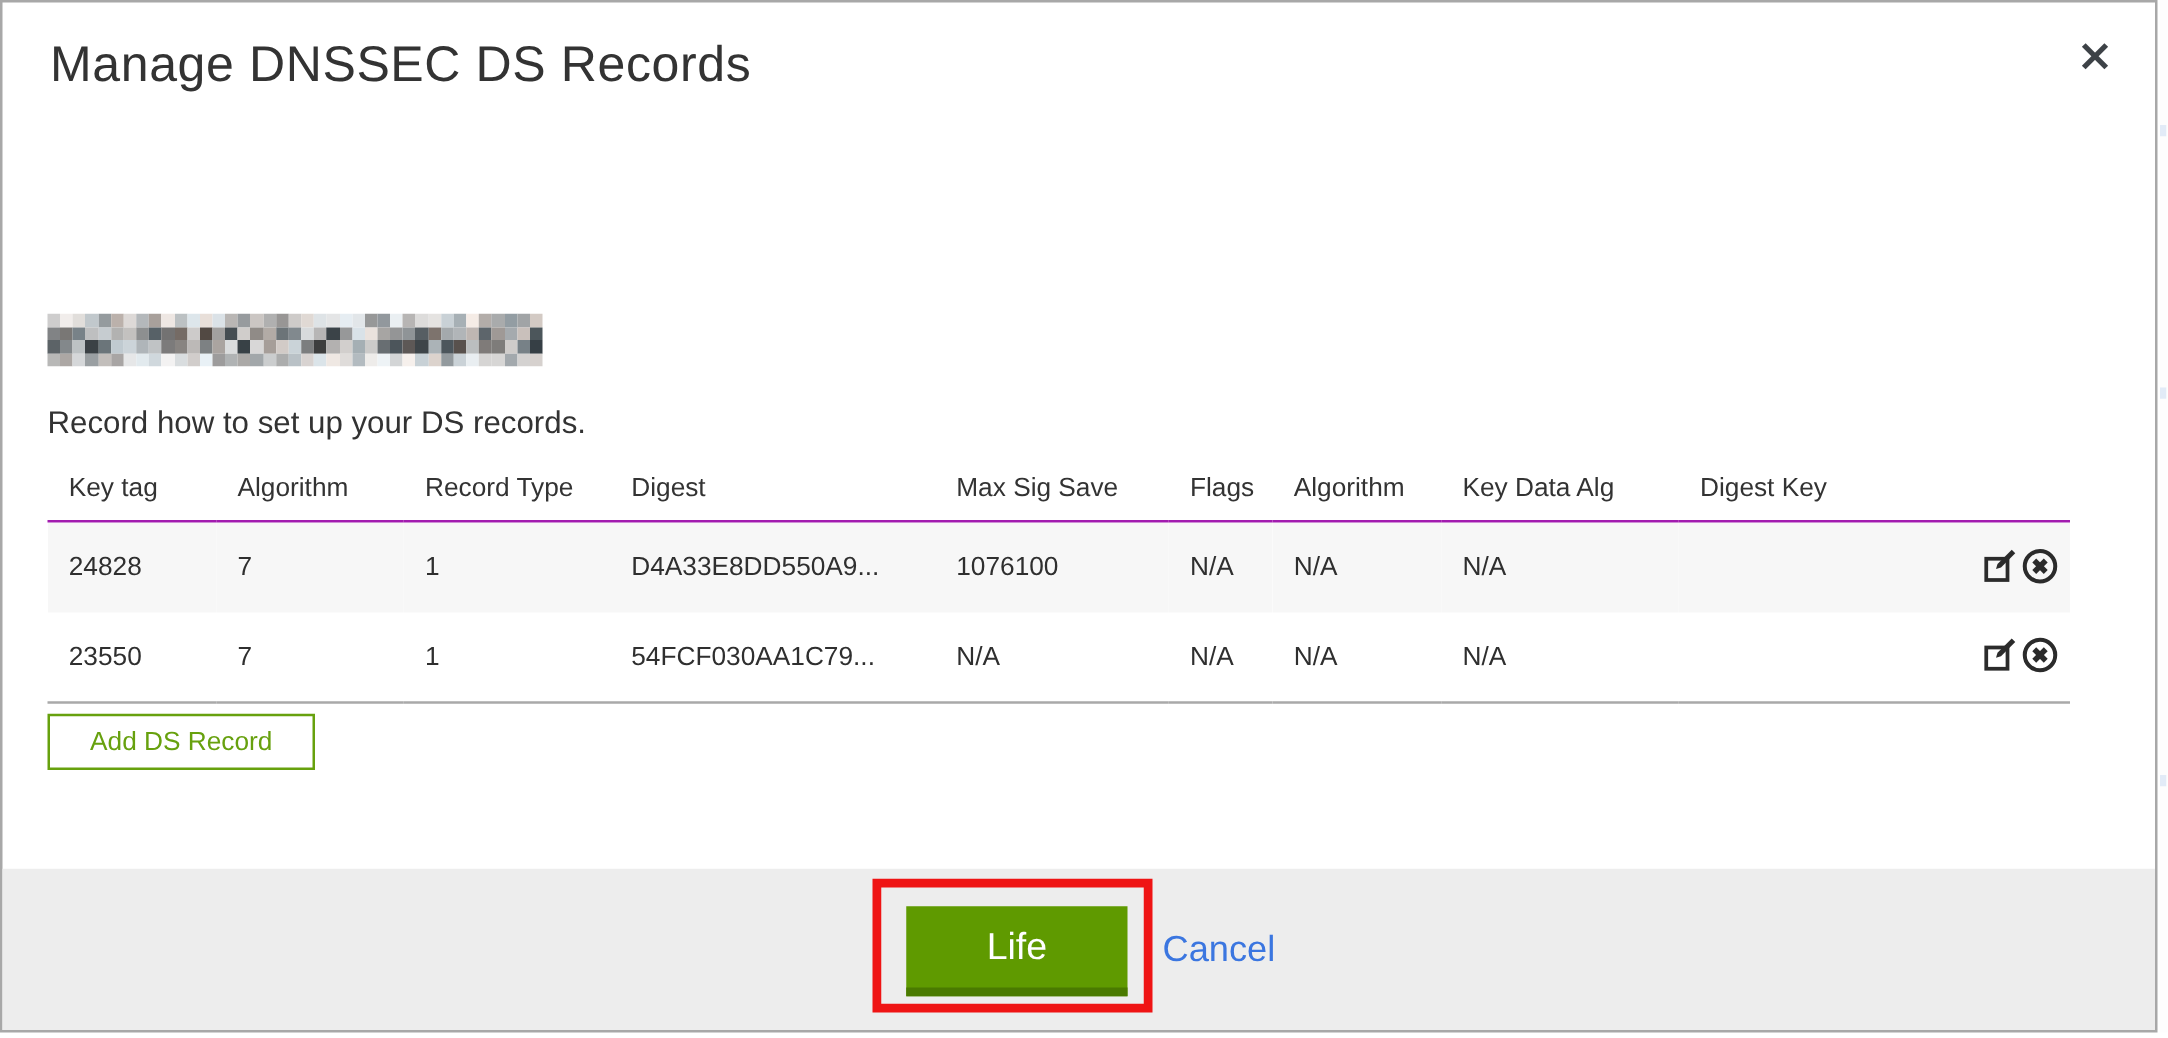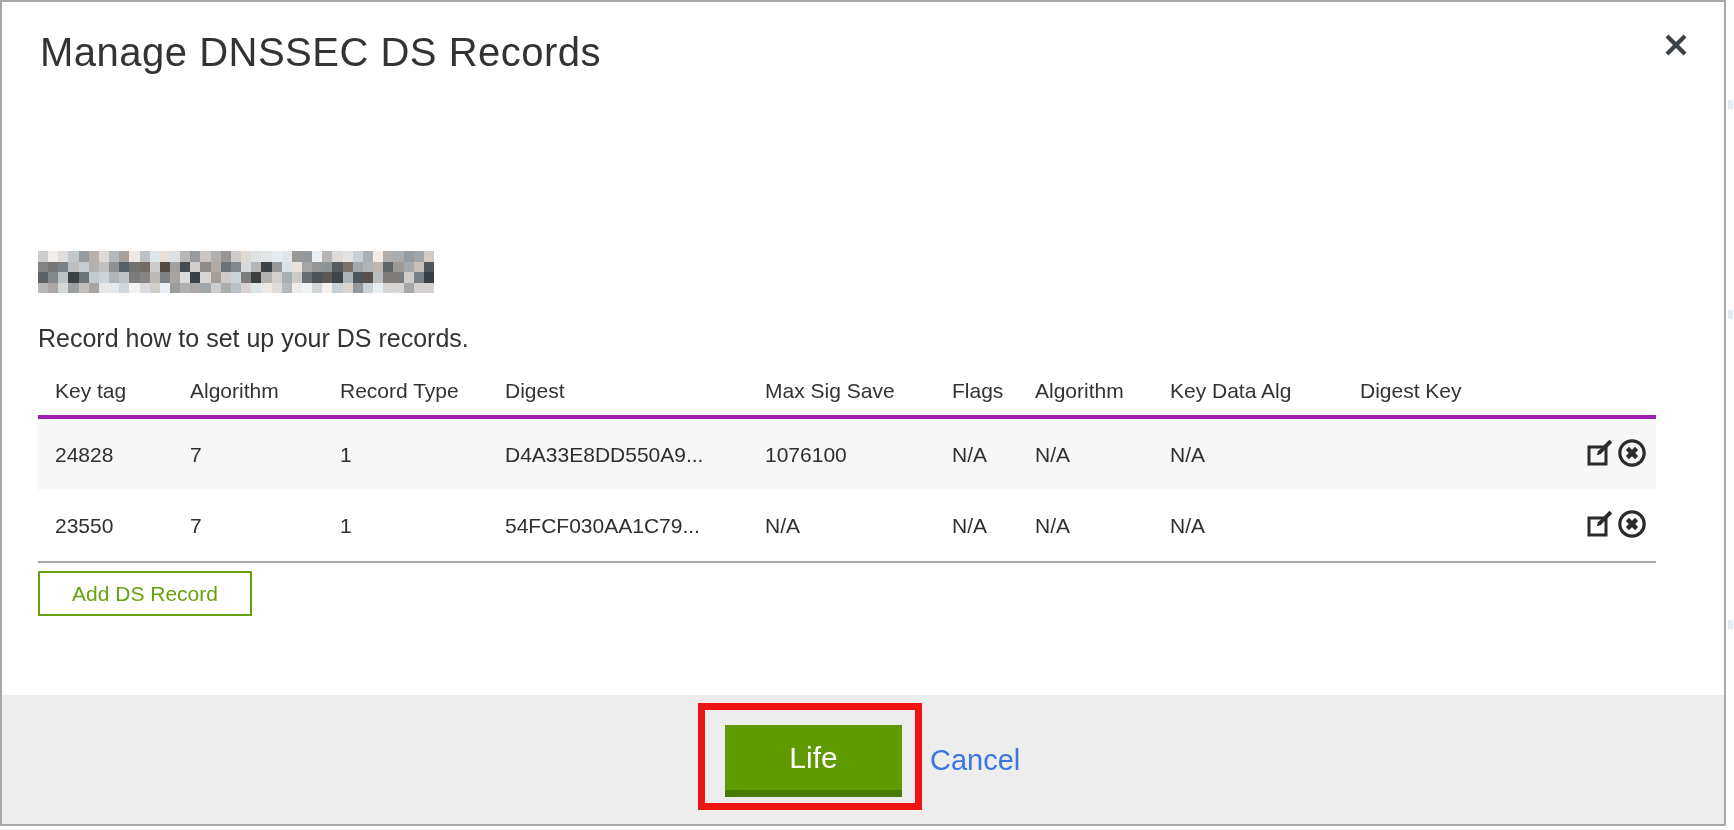--- a/index.html
+++ b/index.html
@@ -19,21 +19,21 @@
 
   .domain-redacted { left:38px; top:251px; width:396px; height:42px;
                      display:grid; grid-template-columns:repeat(39,1fr); grid-auto-rows:1fr; }
 
   .instruction { left:38px; top:324px; font-size:25px; color:#333; }
 
   .ds-table { left:38px; top:374px; width:1618px; border-collapse:collapse; table-layout:fixed; }
   .ds-table th { text-align:left; font-weight:normal; font-size:21px; color:#333;
                  height:43px; padding:0 0 8px 17px; vertical-align:middle; white-space:nowrap; }
   .ds-table td { font-size:21px; color:#2f2f2f; padding-left:17px; vertical-align:middle; white-space:nowrap; overflow:hidden; }
-  .row-a td { background:#f7f7f7; height:73px; border-top:4px solid #a21caf; }
+  .row-a td { background:#f7f7f7; height:73px; border-top:2px solid #a21caf; }
   .row-b td { background:#ffffff; height:72px; border-bottom:2px solid #a9a9a9; }
   .actions-cell { text-align:right; padding-right:8px !important; }
   .icon-btn { background:none; border:none; padding:0 1px; cursor:pointer; vertical-align:middle; }
 
   .add-btn { left:38px; top:571px; width:214px; height:45px; background:#ffffff;
              border:2px solid #67a10e; color:#67a10e; font-size:21px; cursor:pointer;
              font-family:inherit; display:flex; align-items:center; justify-content:center; }
 
   .modal-footer { left:2px; top:695px; width:1722px; height:129px; background:#ededed; }
 

